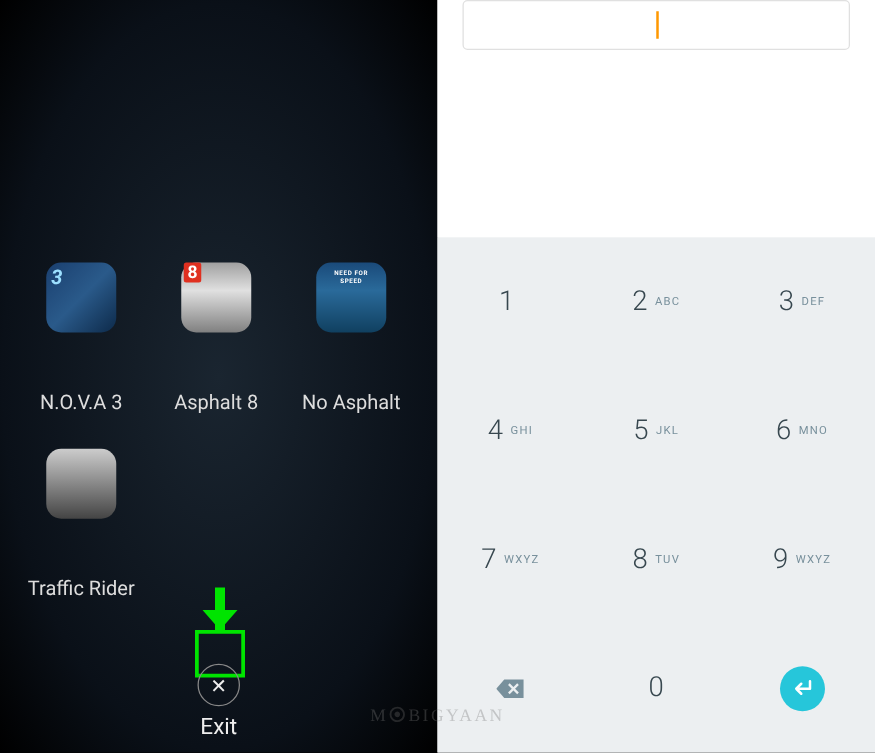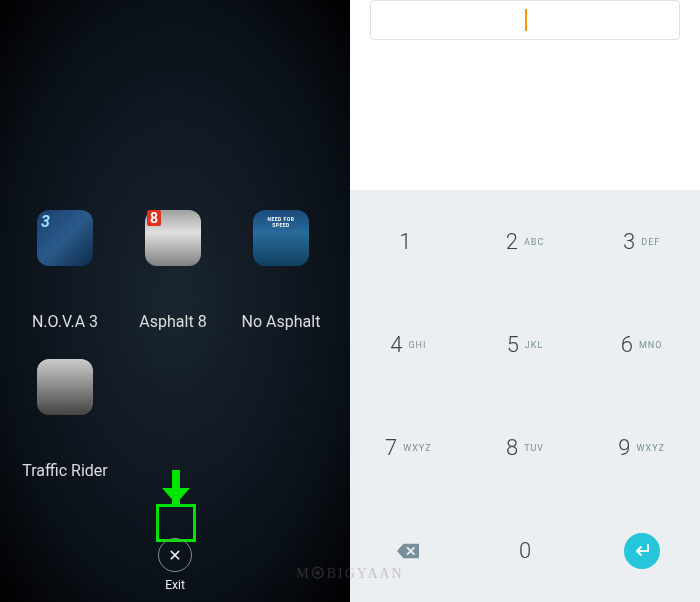--- a/index.html
+++ b/index.html
@@ -71,21 +71,21 @@
     height: 34px;
     border-radius: 50%;
     border: 1px solid #888;
     display: flex;
     align-items: center;
     justify-content: center;
     color: #eee;
     font-size: 16px;
   }
   .exit-label {
-    font-size: 12px;
+    font-size: 18px;
     color: #eee;
     margin-top: 6px;
   }
   .arrow-annotation {
     position: absolute;
     left: 156px;
     bottom: 60px;
     pointer-events: none;
   }
   .arrow-box {

